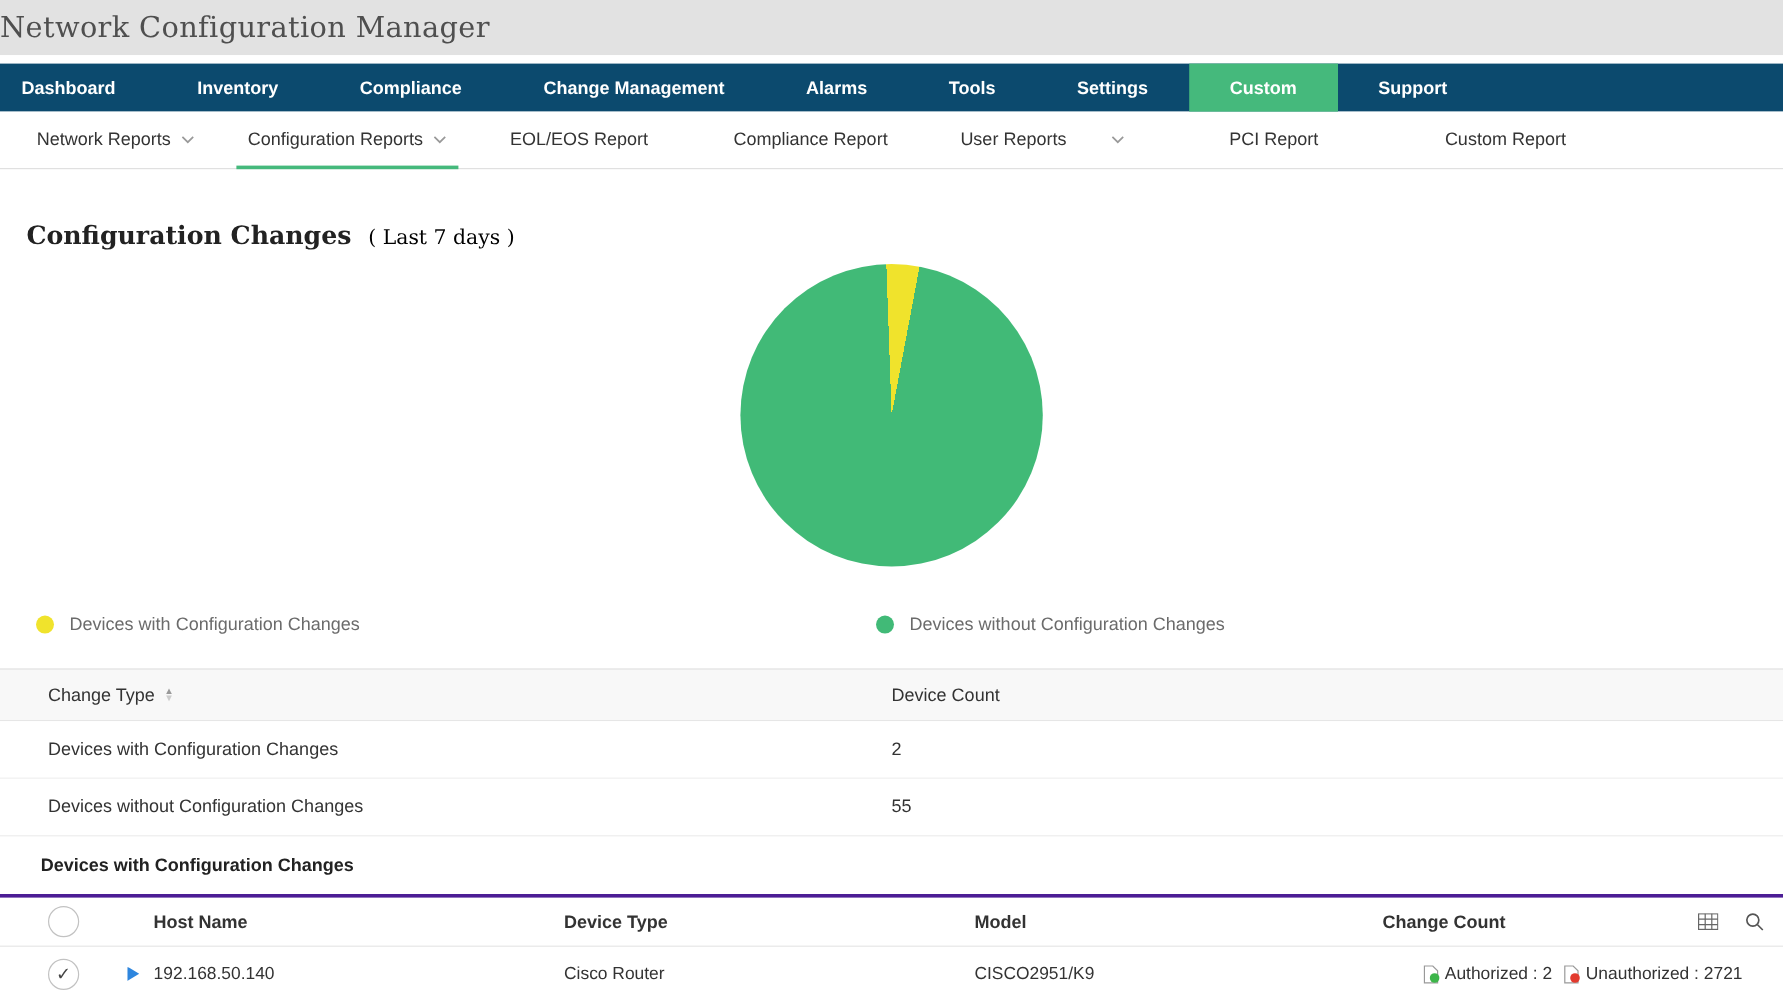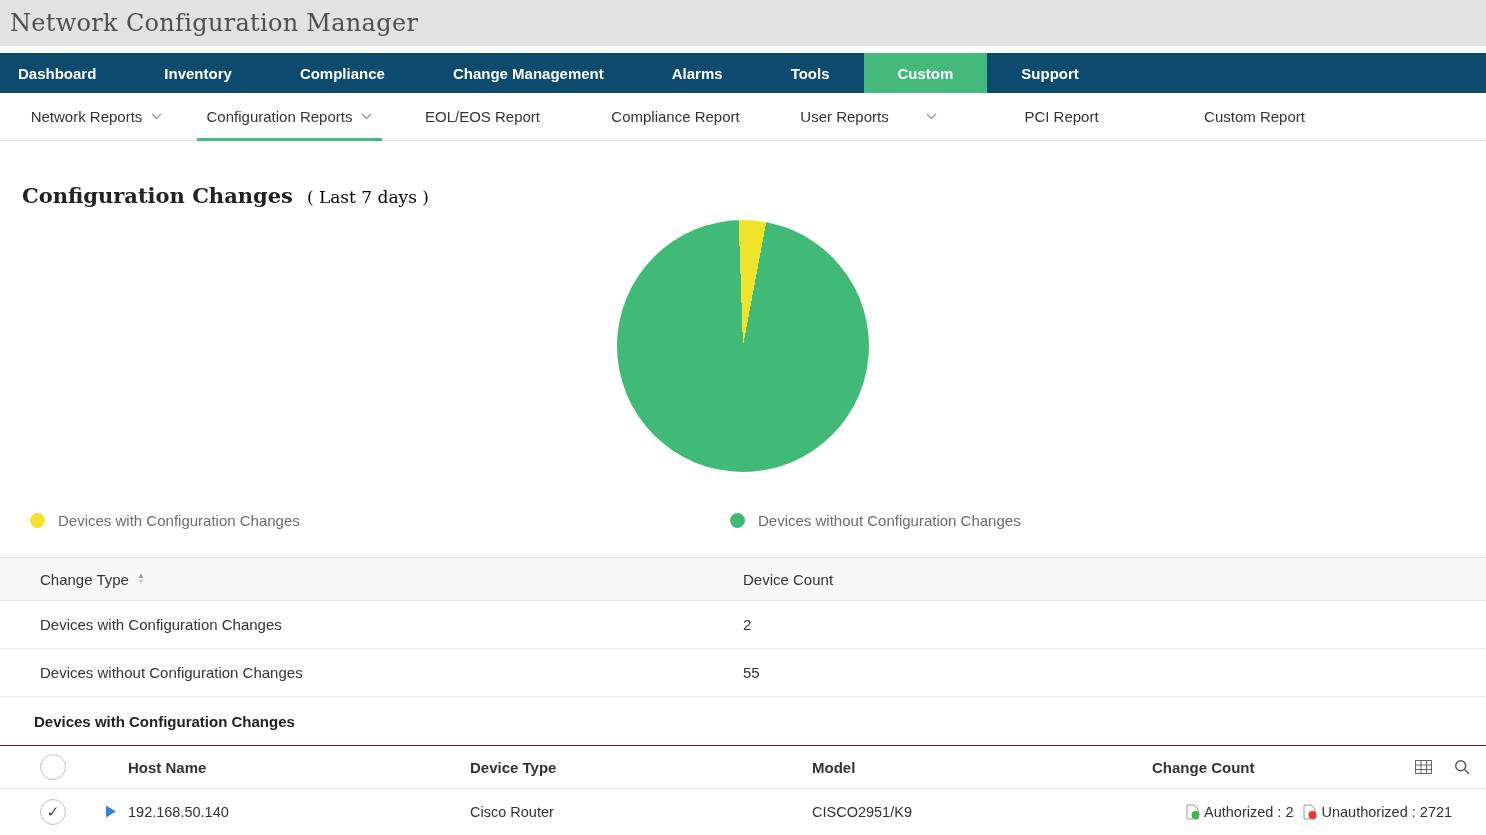--- a/index.html
+++ b/index.html
@@ -1,21 +1,21 @@
 <!DOCTYPE html>
 <html><head>
 <meta charset="utf-8">
 <style>
   * { box-sizing: border-box; }
   body {
     margin: 0; width: 1486px; height: 835px; overflow: hidden;
     background: #fff; font-family: "Liberation Sans", sans-serif; color: #333;
   }
   
-  .topbar { height: 46px; background: #e2e2e2; display: flex; align-items: center; padding-left: 10px; }
+  .topbar { height: 46px; background: #e2e2e2; display: flex; align-items: center; }
   .topbar h1 { margin: 0; font-family: "DejaVu Serif", serif; font-size: 24px; font-weight: 500; color: #4f4f4f; letter-spacing: .3px; }
   .topgap { height: 7px; background: #fff; }
 
   
   .main-nav { height: 40px; background: #0c4a6e; display: flex; align-items: stretch; }
   .nav-item { display: flex; align-items: center; padding: 0 34px; color: #fff; font-size: 15px; font-weight: 700; cursor: pointer; white-space: nowrap; }
   .nav-item:first-child { padding-left: 18px; }
   .nav-item.active { background: #45b97c; }
 
   
@@ -42,21 +42,21 @@
   .sum-row { display: flex; align-items: center; height: 48px; border-bottom: 1px solid #ededed; font-size: 15px; color: #333; background: #fff; }
   .sum-row.header { height: 44px; background: #f8f8f8; border-top: 1px solid #e2e2e2; border-bottom: 1px solid #e6e6e6; }
   .sum-c1 { width: 743px; padding-left: 40px; display: flex; align-items: center; gap: 8px; }
   .sum-c2 { flex: 1; }
   .sort { display: flex; flex-direction: column; line-height: 6px; font-size: 8px; }
   .sort .up { color: #999; } .sort .down { color: #ccc; }
 
   
   .section-title { height: 48px; display: flex; align-items: center; padding-left: 34px; font-size: 15px; font-weight: 700; color: #222; }
   .dev-header, .dev-row { display: grid; grid-template-columns: 100px 370px 342px 340px 1fr; align-items: center; }
-  .dev-header { height: 44px; border-top: 1px solid #4c1d95; border-bottom: 1px solid #e6e6e6; font-size: 15px; font-weight: 700; color: #333; }
+  .dev-header { height: 44px; border-top: 3px solid #4c1d95; border-bottom: 1px solid #e6e6e6; font-size: 15px; font-weight: 700; color: #333; }
   .dev-row { height: 45px; font-size: 14.5px; color: #333; }
   .cell-check { padding-left: 40px; }
   .checkbox-circle { width: 26px; height: 26px; border: 1px solid #c2c2c2; border-radius: 50%; display: flex; align-items: center; justify-content: center; background: #fff; color: #444; font-size: 15px; cursor: pointer; }
   .col-host-header { padding-left: 28px; }
   .cell-host { display: flex; align-items: center; }
   .expand-arrow { width: 10px; height: 12px; margin: 0 12px 0 6px; clip-path: polygon(0 0, 100% 50%, 0 100%); background: #2e86de; cursor: pointer; flex: none; }
   .header-count { display: flex; align-items: flex-start; }
   .header-icons { margin-left: auto; display: flex; gap: 22px; padding-right: 16px; align-items: center; }
   .icon-btn { cursor: pointer; display: flex; align-items: center; }
   .cell-count { display: flex; align-items: center; gap: 10px; margin-left: 34px; }
@@ -70,20 +70,21 @@
 </div>
 <div class="topgap"></div>
 
 <div class="main-nav">
   <div class="nav-item">Dashboard</div>
   <div class="nav-item">Inventory</div>
   <div class="nav-item">Compliance</div>
   <div class="nav-item">Change Management</div>
   <div class="nav-item">Alarms</div>
   <div class="nav-item">Tools</div>
+  <div class="nav-item">Settings</div>
   <div class="nav-item active" style="background: rgb(69, 185, 124);">Custom</div>
   <div class="nav-item">Support</div>
 </div>
 
 <div class="subnav">
   <div class="subnav-item">
     <span>Network Reports</span>
     <svg width="11" height="7" viewBox="0 0 11 7">
         <polyline points="1,1 5.5,5.5 10,1" fill="none" stroke="#999" stroke-width="1.4"></polyline>
       </svg>

